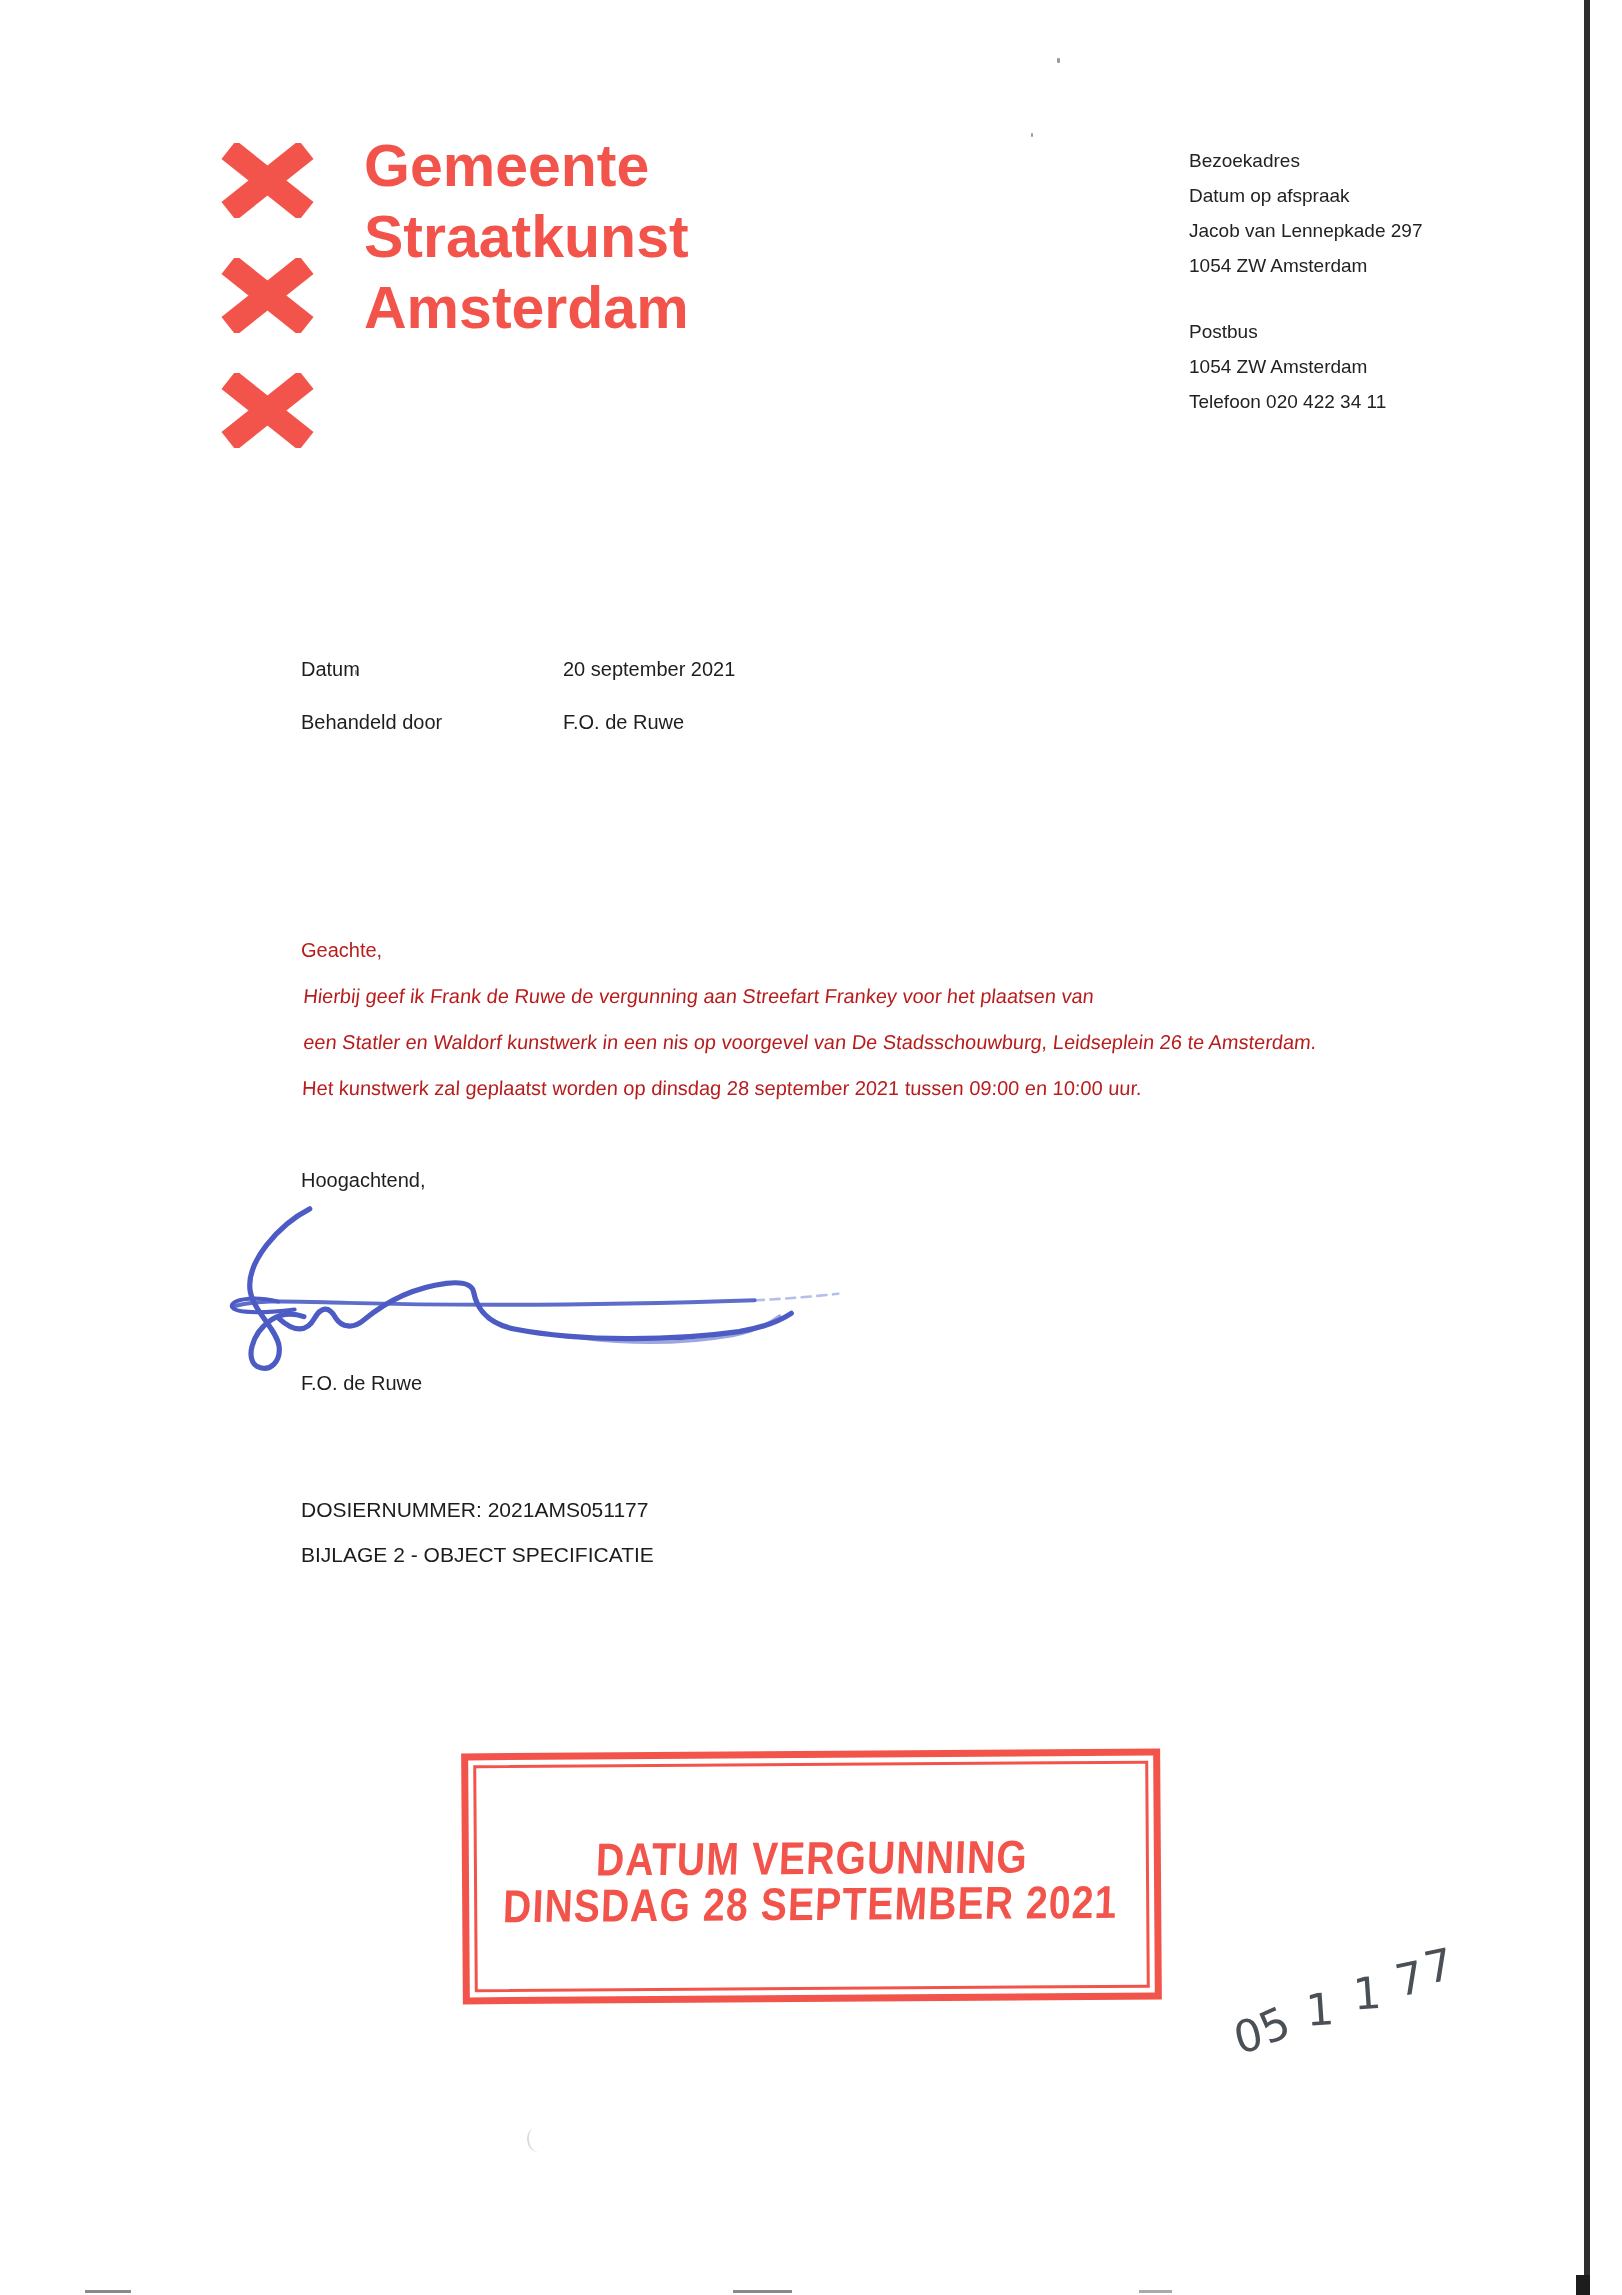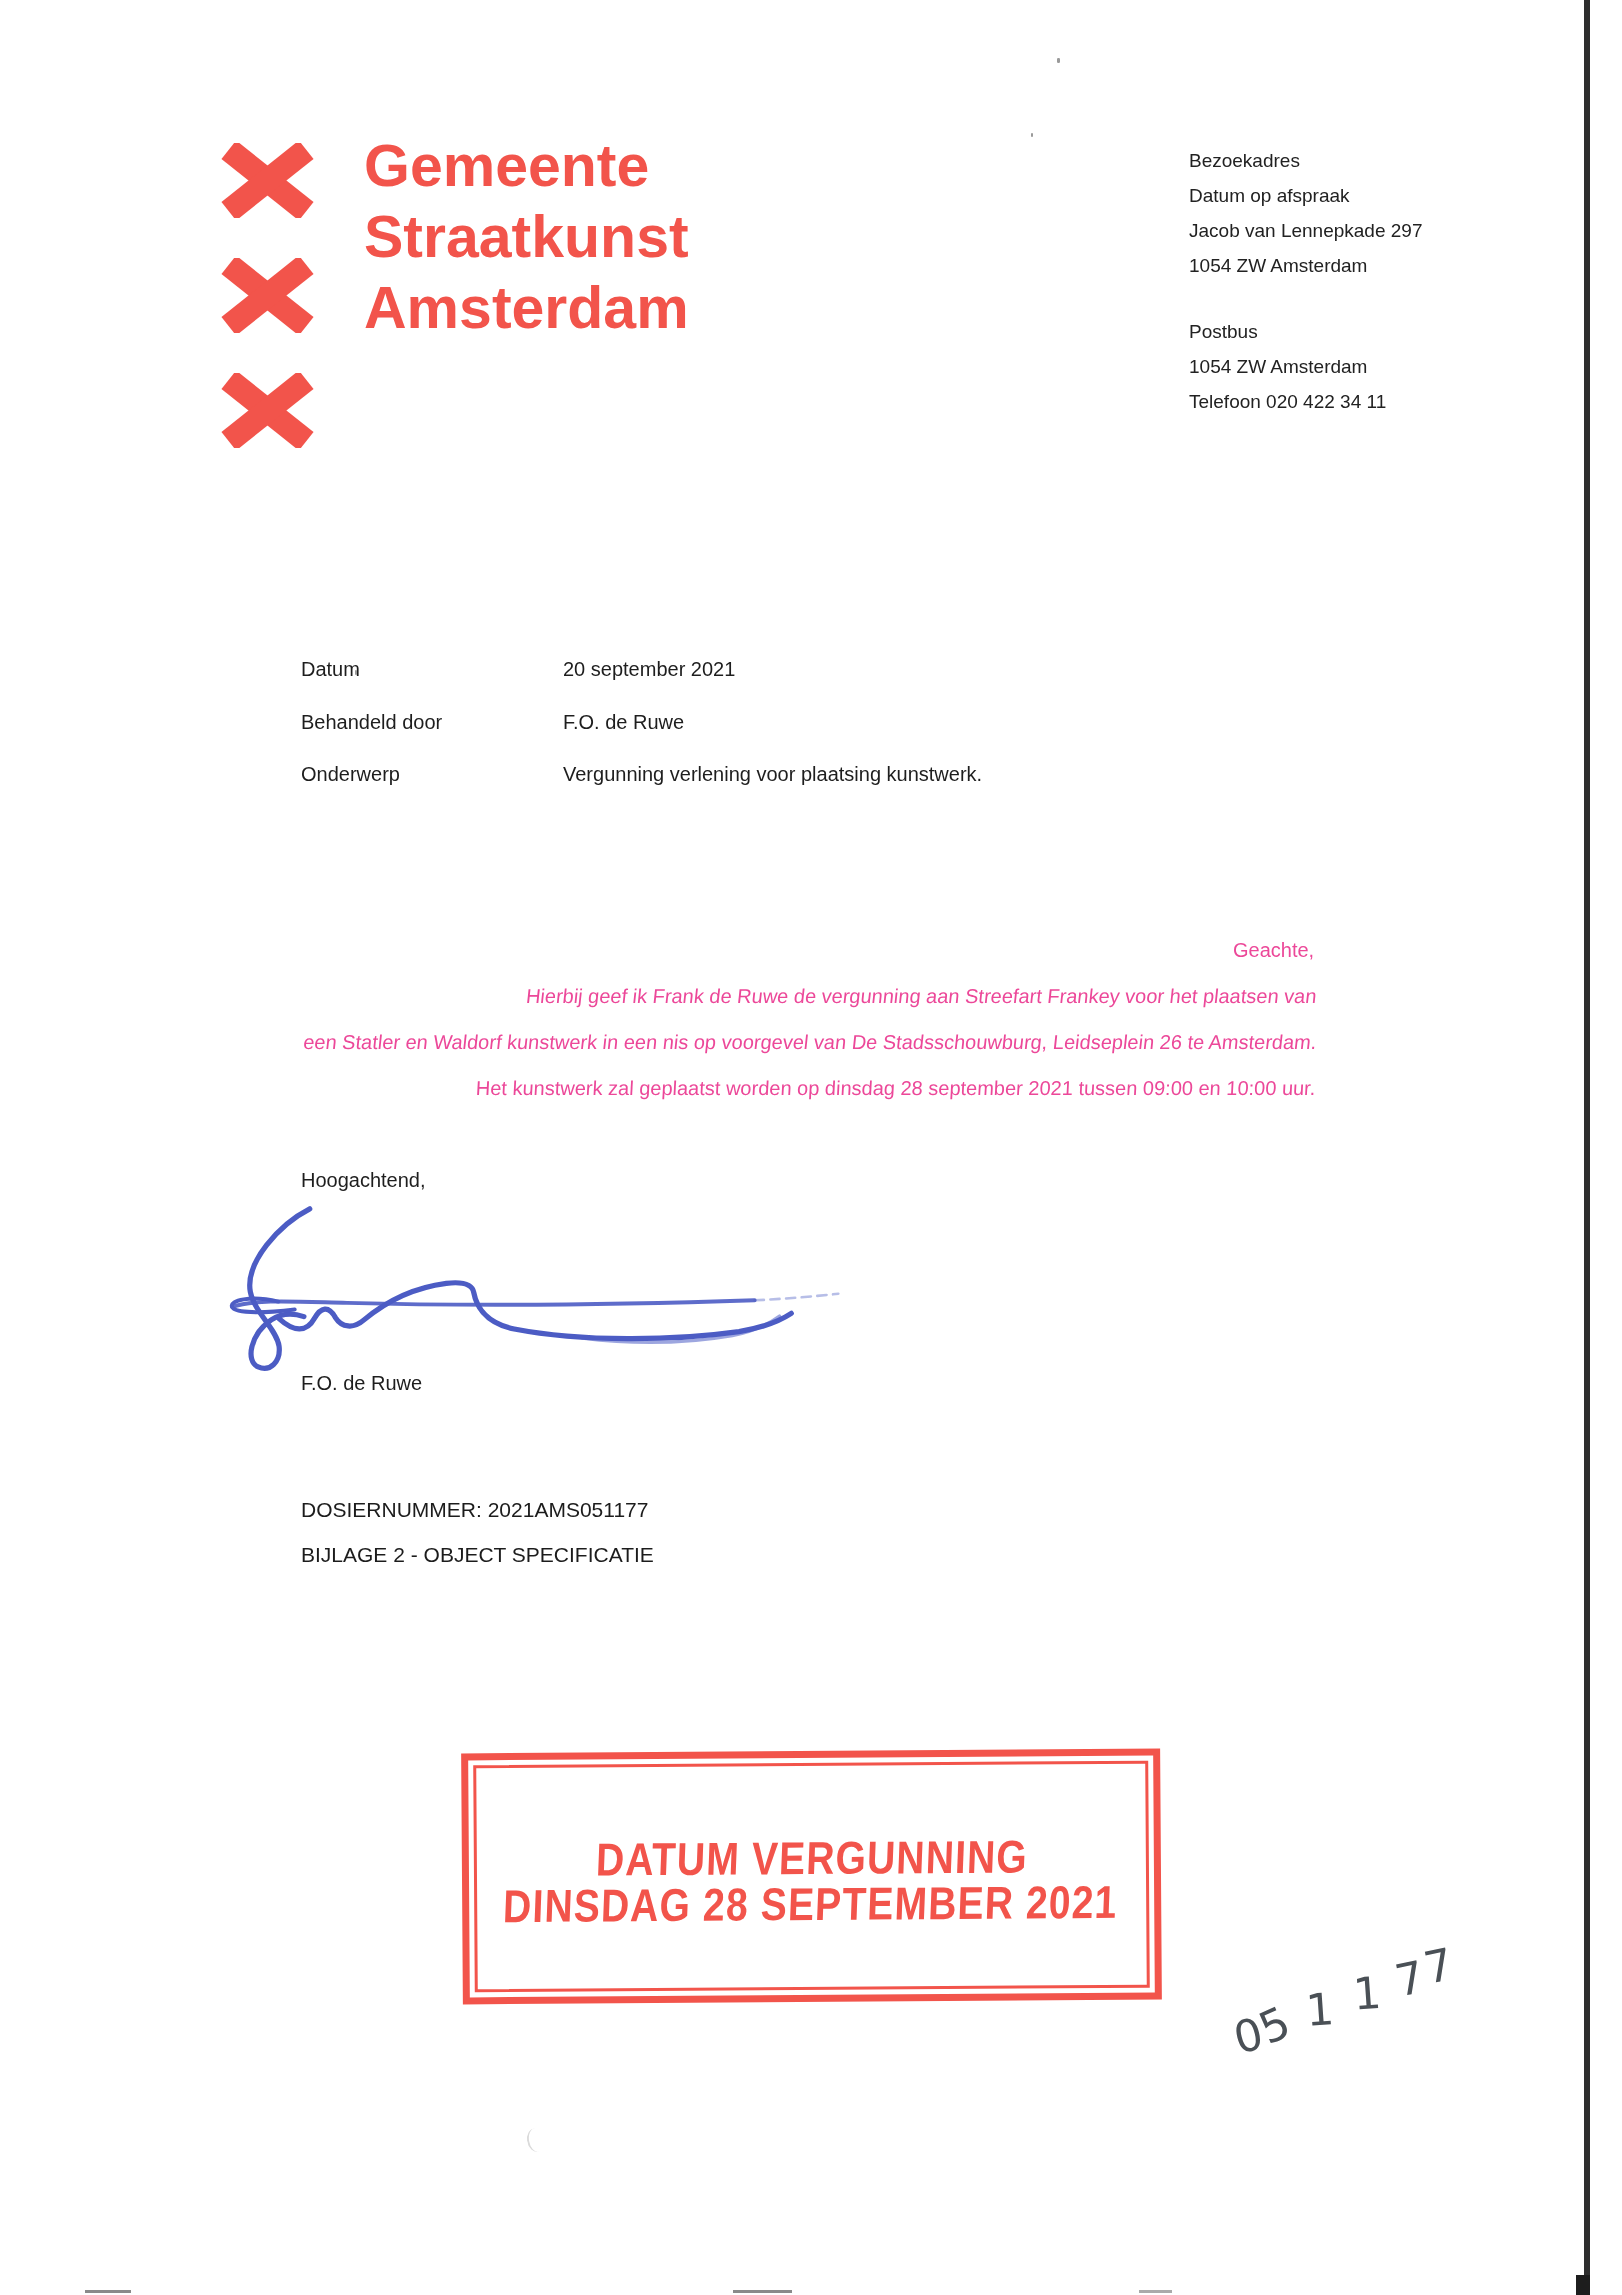--- a/index.html
+++ b/index.html
@@ -27,21 +27,21 @@
     font-size:19px;line-height:35px;color:#222;white-space:nowrap;
   }
   .contact .group-gap{margin-top:31px;}
   
   .meta-row{position:absolute;left:301px;width:1112px;font-size:20px;line-height:26px;white-space:nowrap;}
   .meta-row .meta-value{position:absolute;left:262px;top:0;text-align:center;}
   .meta-1{top:656px;} .meta-2{top:709px;} .meta-3{top:761px;}
   
   .body-text{
     position:absolute;left:301px;top:927px;
-    font-size:20px;line-height:46px;white-space:nowrap;color:#ec4899;text-align:right;
+    font-size:20px;line-height:46px;white-space:nowrap;color:#b91c1c;
   }
   .body-text div{transform-origin:0 100%;}
   .skew-a{transform:skewX(-6deg);}
   .skew-b{transform:skewX(-3deg);}
   .closing{position:absolute;left:301px;top:1169px;font-size:20px;white-space:nowrap;}
   .signer{position:absolute;left:301px;top:1372px;font-size:20px;white-space:nowrap;}
   
   .signature{position:absolute;left:216px;top:1184px;width:654px;height:196px;}
   .signature path{fill:none;stroke:#4c5cc4;stroke-linecap:round;stroke-linejoin:round;}
   
@@ -129,24 +129,20 @@
   </div>
 
   <div class="meta-row meta-1">
     <span>Datum</span>
     <span class="meta-value">20 september 2021</span>
   </div>
   <div class="meta-row meta-2">
     <span>Behandeld door</span>
     <span class="meta-value">F.O. de Ruwe</span>
   </div>
-  <div class="meta-row meta-3">
-    <span>Onderwerp</span>
-    <span class="meta-value">Vergunning verlening voor plaatsing kunstwerk.</span>
-  </div>
 
   <div class="body-text">
     <div>Geachte,</div>
     <div class="skew-a">Hierbij geef ik Frank de Ruwe de vergunning aan Streefart Frankey voor het plaatsen van</div>
     <div class="skew-a">een Statler en Waldorf kunstwerk in een nis op voorgevel van De Stadsschouwburg, Leidseplein 26 te Amsterdam.</div>
     <div class="skew-b">Het kunstwerk zal geplaatst worden op dinsdag 28 september 2021 tussen 09:00 en 10:00 uur.</div>
   </div>
 
   <div class="closing">Hoogachtend,</div>
 

